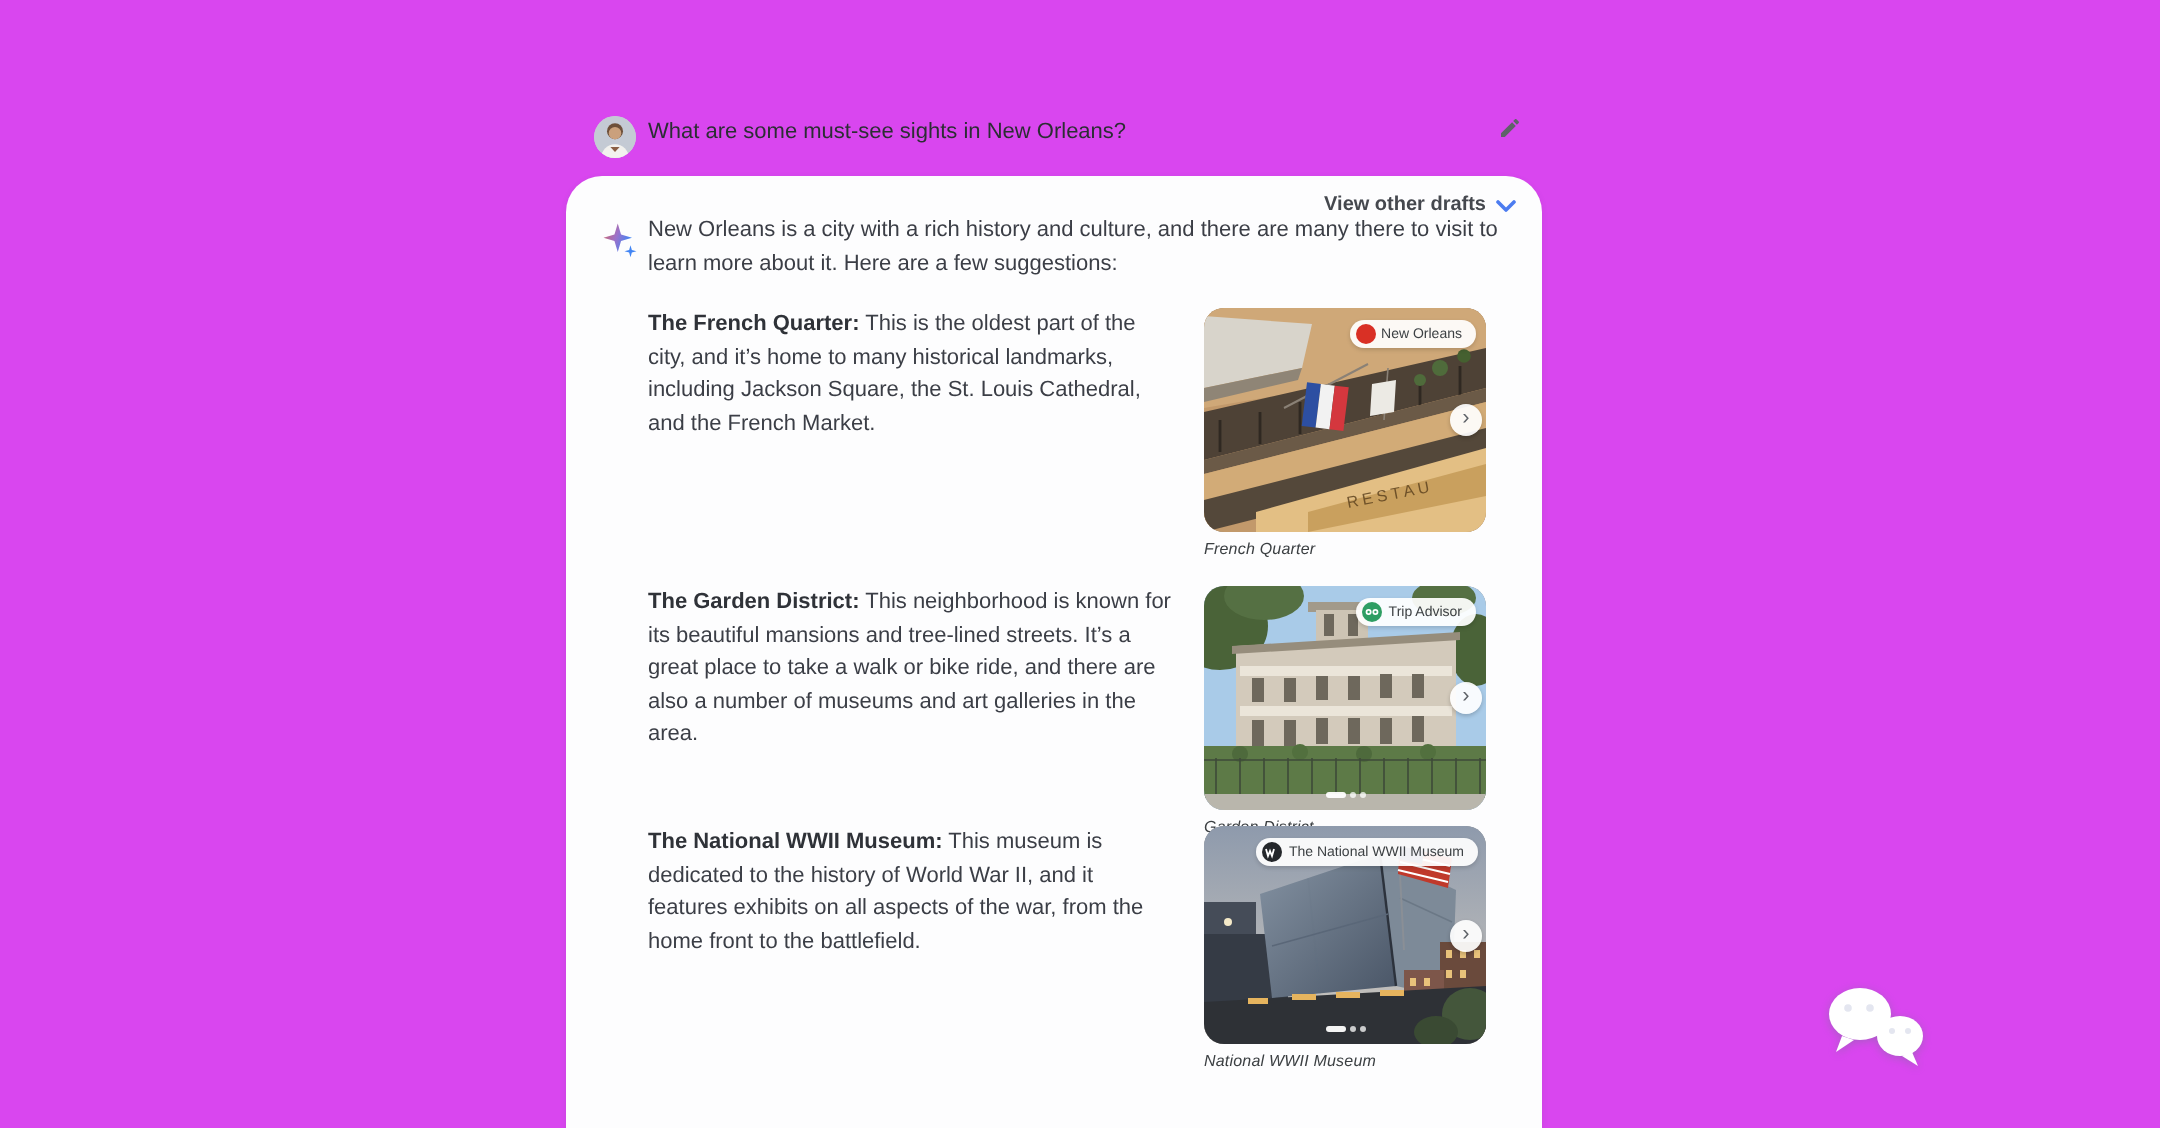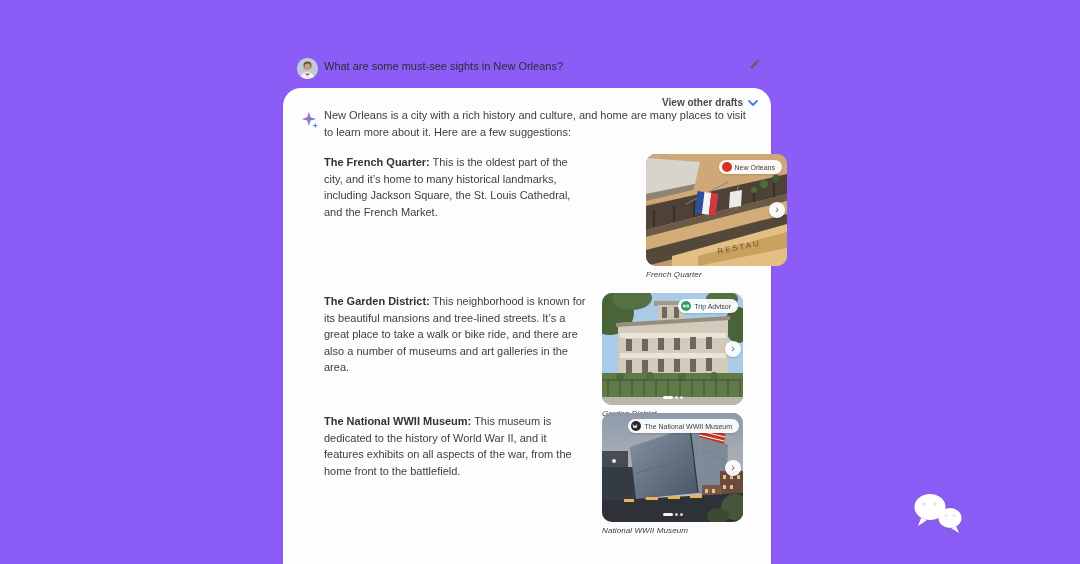--- a/index.html
+++ b/index.html
@@ -1,17 +1,17 @@
 <!DOCTYPE html>
 <html><head>
 <meta charset="utf-8">
 <style>
   html,body{margin:0;padding:0;}
   body{font-family:"Liberation Sans", sans-serif;}
-  #page{position:relative;width:1080px;height:564px;background:#8b5cf6;overflow:hidden;}
+  #page{position:relative;width:1080px;height:564px;background:#d946ef;overflow:hidden;}
 
   
   .avatar{position:absolute;left:297px;top:58px;width:21px;height:21px;border-radius:50%;overflow:hidden;background:#c9cfd8;}
   .q-text{position:absolute;left:324px;top:59px;font-size:11px;line-height:15px;color:#2b2e33;}
   .edit-btn{position:absolute;left:747px;top:56px;width:16px;height:16px;cursor:pointer;display:flex;align-items:center;justify-content:center;}
 
   
   .card{position:absolute;left:283px;top:88px;width:488px;height:500px;background:#fdfdfe;border-radius:18px;box-shadow:0 1px 3px rgba(60,64,90,0.10);}
   .drafts{position:absolute;top:9px;right:13px;display:flex;align-items:center;gap:5px;cursor:pointer;}
   .drafts-label{font-size:10px;font-weight:600;color:#45484e;}
@@ -75,23 +75,23 @@
             <stop offset="0" stop-color="#d6645c"></stop>
             <stop offset="0.55" stop-color="#9b72cb"></stop>
             <stop offset="1" stop-color="#4285f4"></stop>
           </linearGradient>
         </defs>
         <path d="M10.5 1 L12.7 8.3 L20 10.5 L12.7 12.7 L10.5 20 L8.3 12.7 L1 10.5 L8.3 8.3 Z" fill="url(#bardg)"></path>
         <path d="M19 15.5 L19.9 18.6 L23 19.5 L19.9 20.4 L19 23.5 L18.1 20.4 L15 19.5 L18.1 18.6 Z" fill="#4285f4"></path>
       </svg>
     </div>
 
-    <div class="intro">New Orleans is a city with a rich history and culture, and home are many places to visit to learn more about it. Here are a few suggestions:</div>
-
-    <div class="suggestion" style="top:66px;gap:44px;">
+    <div class="intro">New Orleans is a city with a rich history and culture, and there are many there to visit to learn more about it. Here are a few suggestions:</div>
+
+    <div class="suggestion" style="top:66px;">
       <div class="sg-text">
         <b>The French Quarter:</b><span> This is the oldest part of the city, and it’s home to many historical landmarks, including Jackson Square, the St. Louis Cathedral, and the French Market.</span>
       </div>
       <div class="media">
         <div class="photo">
           <svg viewBox="0 0 141 112" preserveAspectRatio="none">
             <rect width="141" height="112" fill="#c2996b"></rect>
             <polygon points="0,0 141,0 141,26 0,50" fill="#cfa878"></polygon>
             <polygon points="0,4 54,8 49,30 0,40" fill="#d8d4cb"></polygon>
             <polygon points="0,40 49,30 47,36 0,47" fill="#8f8576"></polygon>

